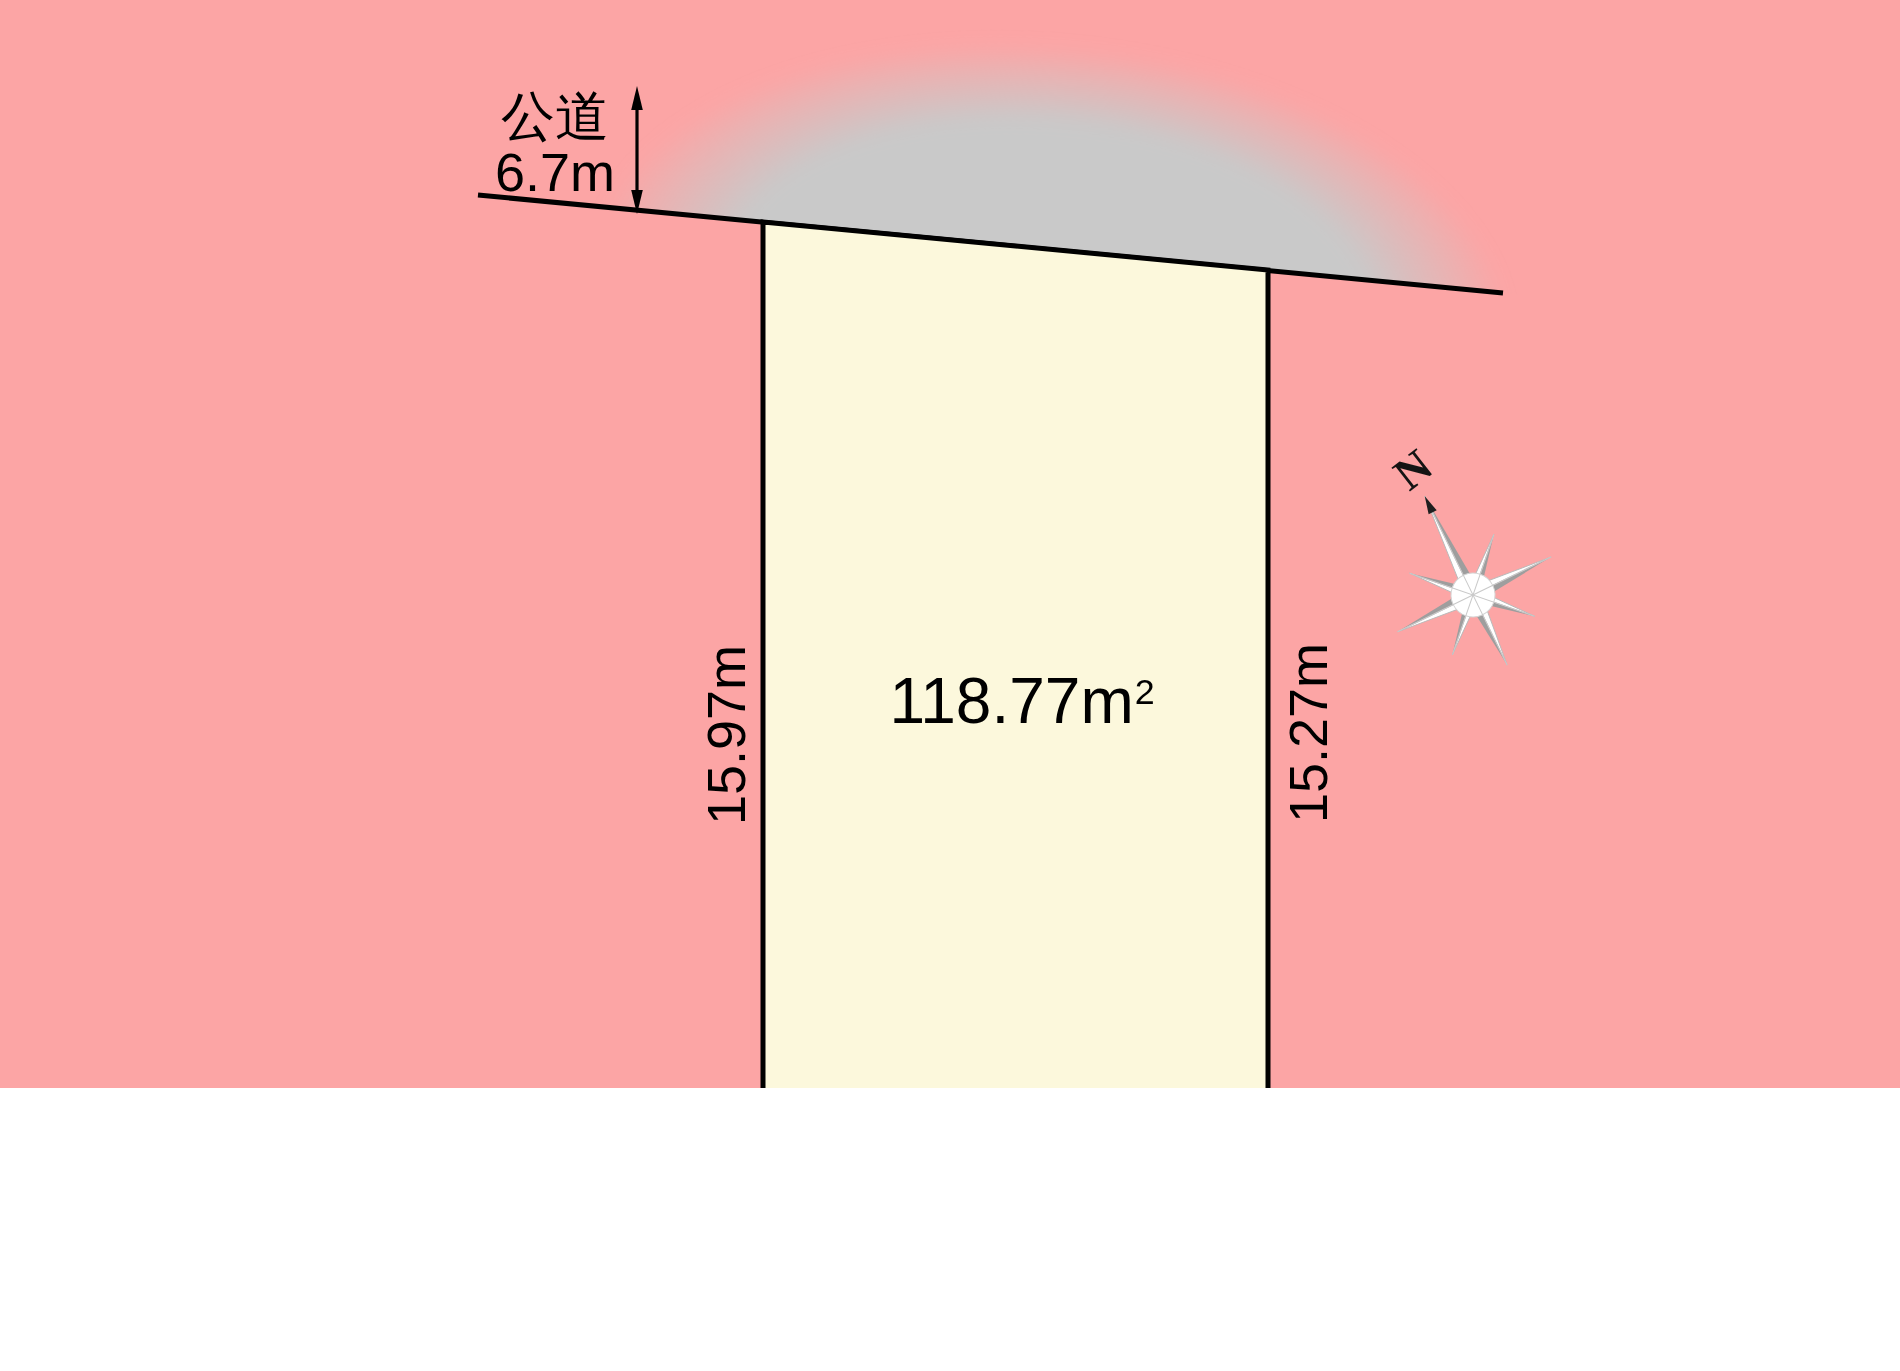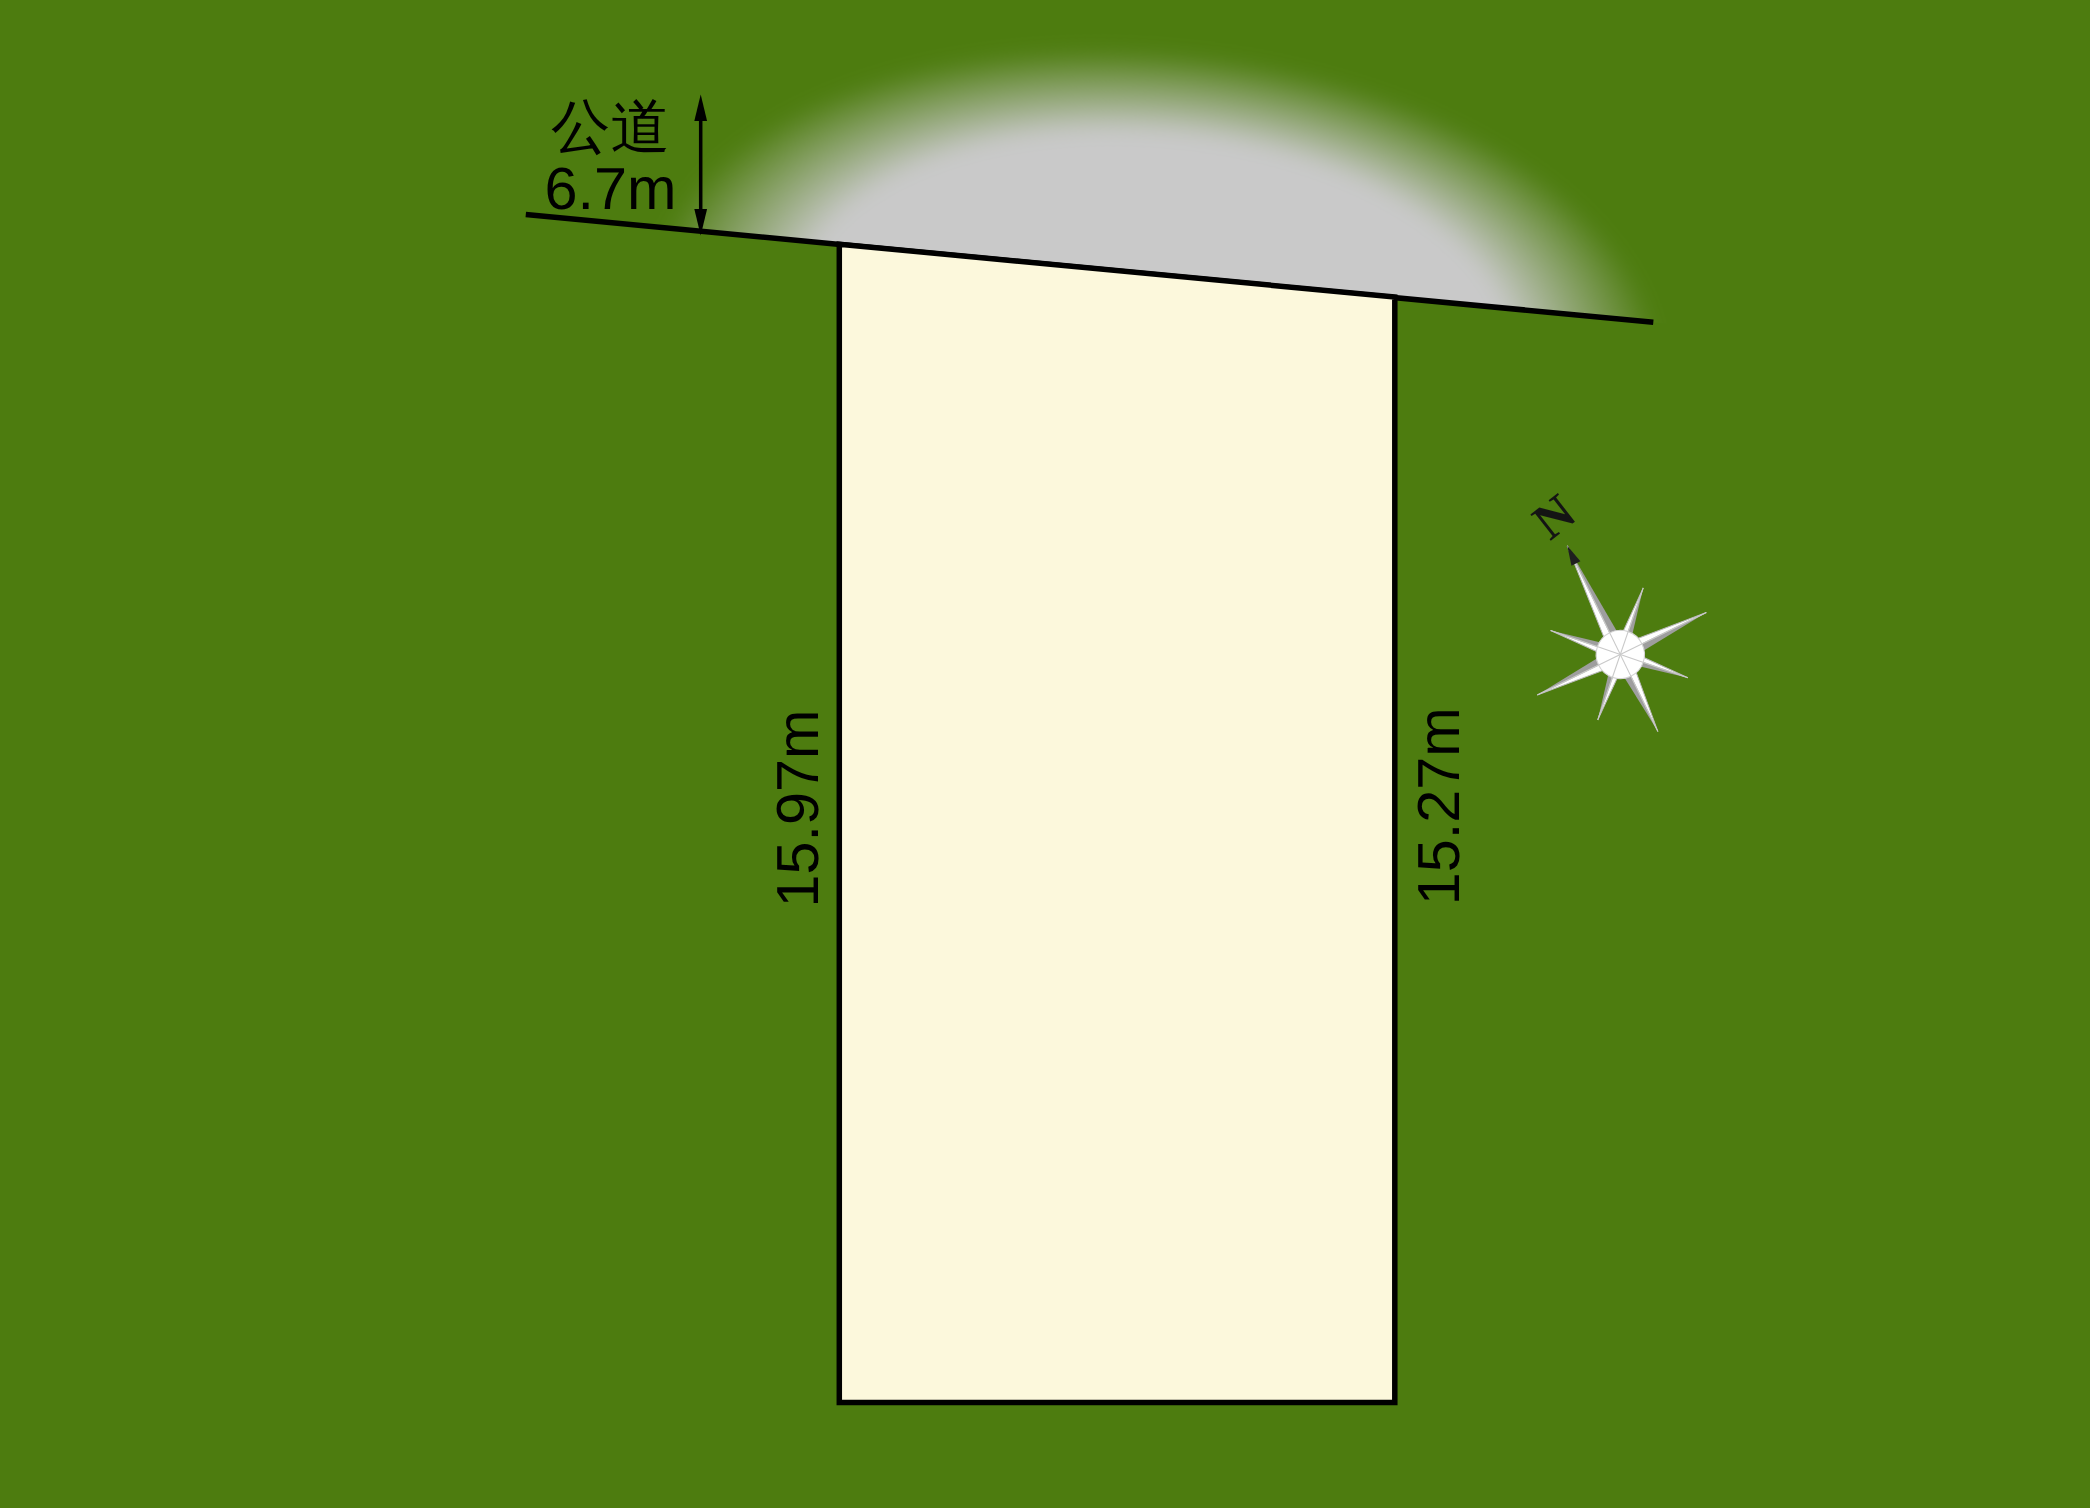--- a/index.html
+++ b/index.html
@@ -1,20 +1,20 @@
 <!DOCTYPE html>
 <html><head>
 <meta charset="utf-8">
 <style>
   html,body{margin:0;padding:0;background:#ffffff;}
   .canvas{
     position:relative;
     width:1900px;
-    height:1371px;
-    background:#4d7c0f;
+    height:1088px;
+    background:#fca5a5;
     overflow:hidden;
     font-family:"Liberation Sans","DejaVu Sans",sans-serif;
     color:#000;
   }
   .diagram-svg{position:absolute;left:0;top:0;}
   .label{
     position:absolute;
     color:#000;
     text-align:center;
     white-space:nowrap;
@@ -146,17 +146,18 @@
     <div>6.7m</div>
   </div>
 
 
   <div class="label dim dim-left">15.97m</div>
 
   <div class="label dim dim-right">15.27m</div>
 
 
   <div class="label area-label">
+    <div><span>118.77m</span><span class="area-sup">2</span></div>
   </div>
 
   <div class="label north-label">N</div>
 
 </div>
 
 </body></html>

